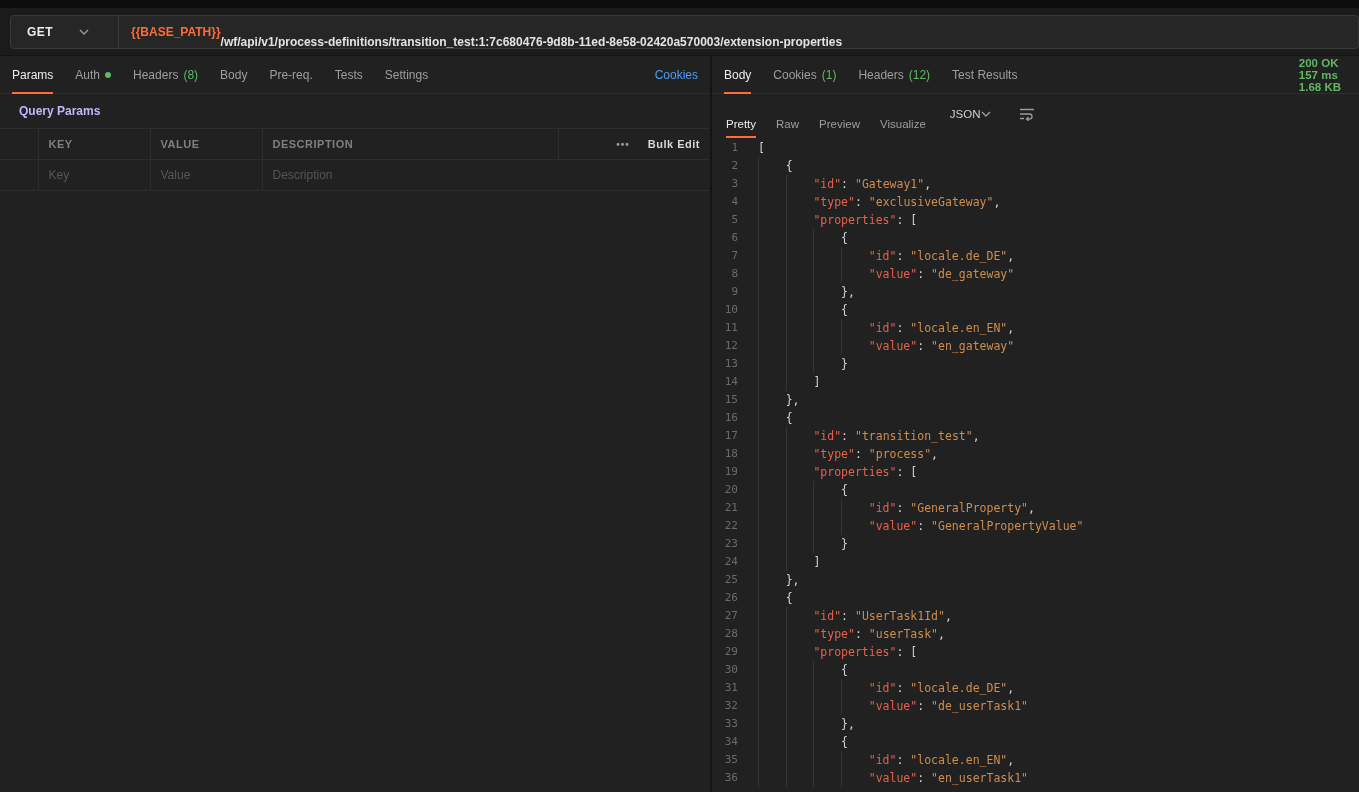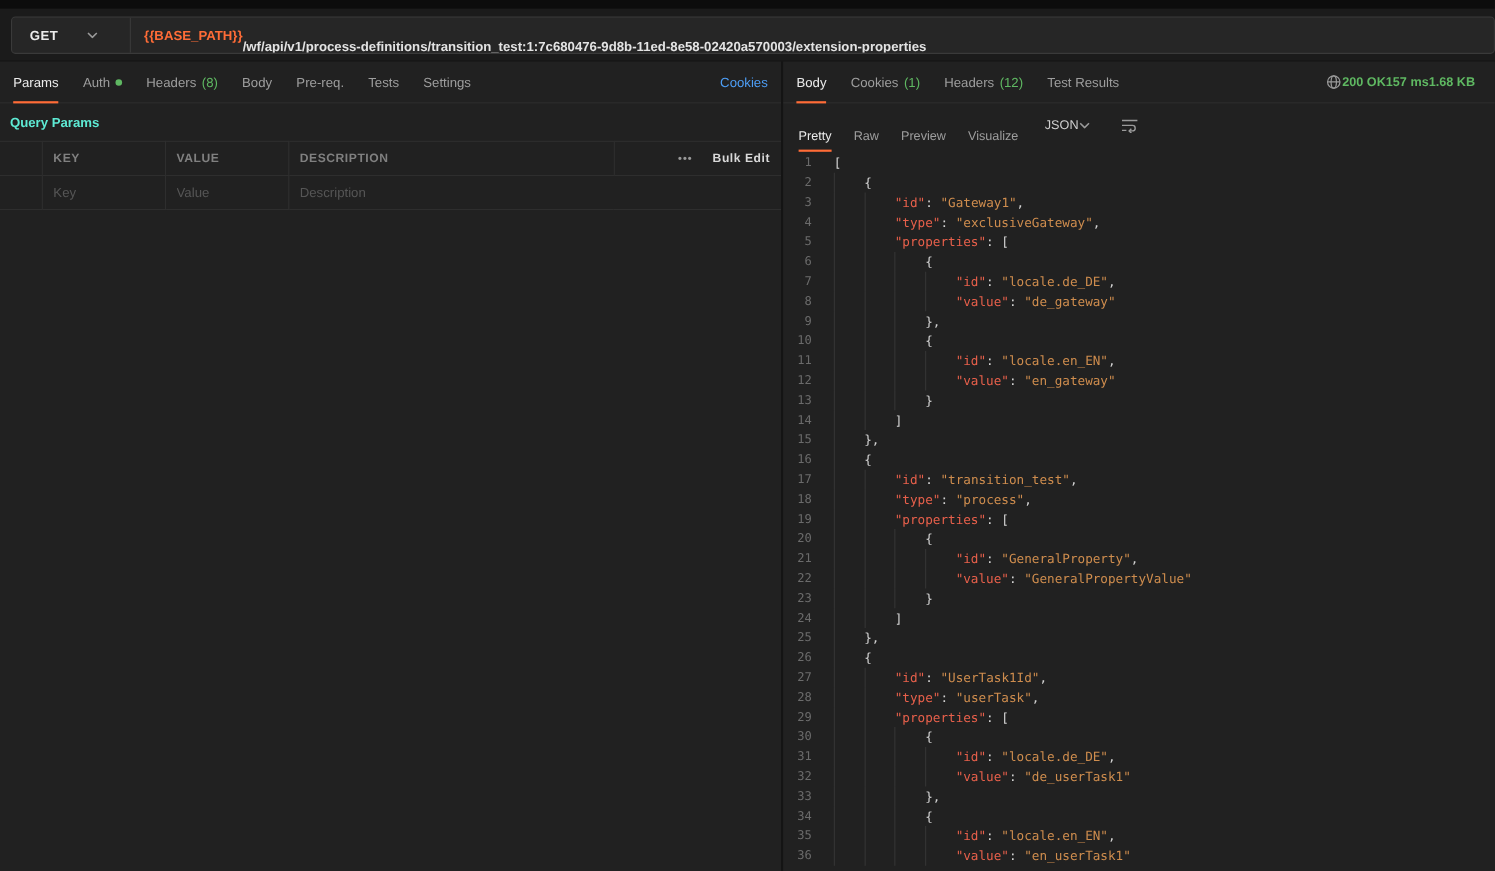--- a/index.html
+++ b/index.html
@@ -50,28 +50,28 @@
     font-size:12px; color:#9e9e9e; cursor:pointer; white-space:nowrap;
   }
   .tab.active { color:#ececec; }
   .tab.active::after {
     content:""; position:absolute; left:0; right:0; bottom:-1px; height:2px; background:#ff6c37;
   }
   .count { color:#5fb862; font-size:12px; }
   .dot { width:6px; height:6px; border-radius:50%; background:#5fb862; display:inline-block; }
   .cookies-link { margin-left:auto; display:flex; align-items:center; font-size:12px; color:#4d9ef6; cursor:pointer; }
 
-  .resp-meta { margin-left:auto; display:flex; align-items:center; padding-right:6px; }
+  .resp-meta { margin-left:auto; display:flex; align-items:flex-start; padding-right:6px;flex-direction:column; }
   .meta-item { font-size:11.5px; font-weight:600; color:#5fb862; white-space:nowrap; }
   .globe { width:15px; height:15px; }
 
   
   .section-title {
-    height:34px; display:flex; align-items:center; padding:0 9px;
-    font-size:12px; font-weight:600; color:#5eead4; flex-shrink:0;
+    height:34px; display:flex; align-items:center; padding:0 19px;
+    font-size:12px; font-weight:600; color:#c4b5fd; flex-shrink:0;
   }
   table.params { width:100%; border-collapse:collapse; table-layout:fixed;padding-left:24px; }
   table.params th, table.params td {
     border:1px solid #2e2e2e; height:31px; padding:0 10px; font-size:11px;
   }
   table.params th:first-child, table.params td:first-child { border-left:none; }
   table.params th:last-child, table.params td:last-child { border-right:none; }
   th.col-sel { width:38px; }
   th.col-key { width:112px; }
   th.col-value { width:112px; }

